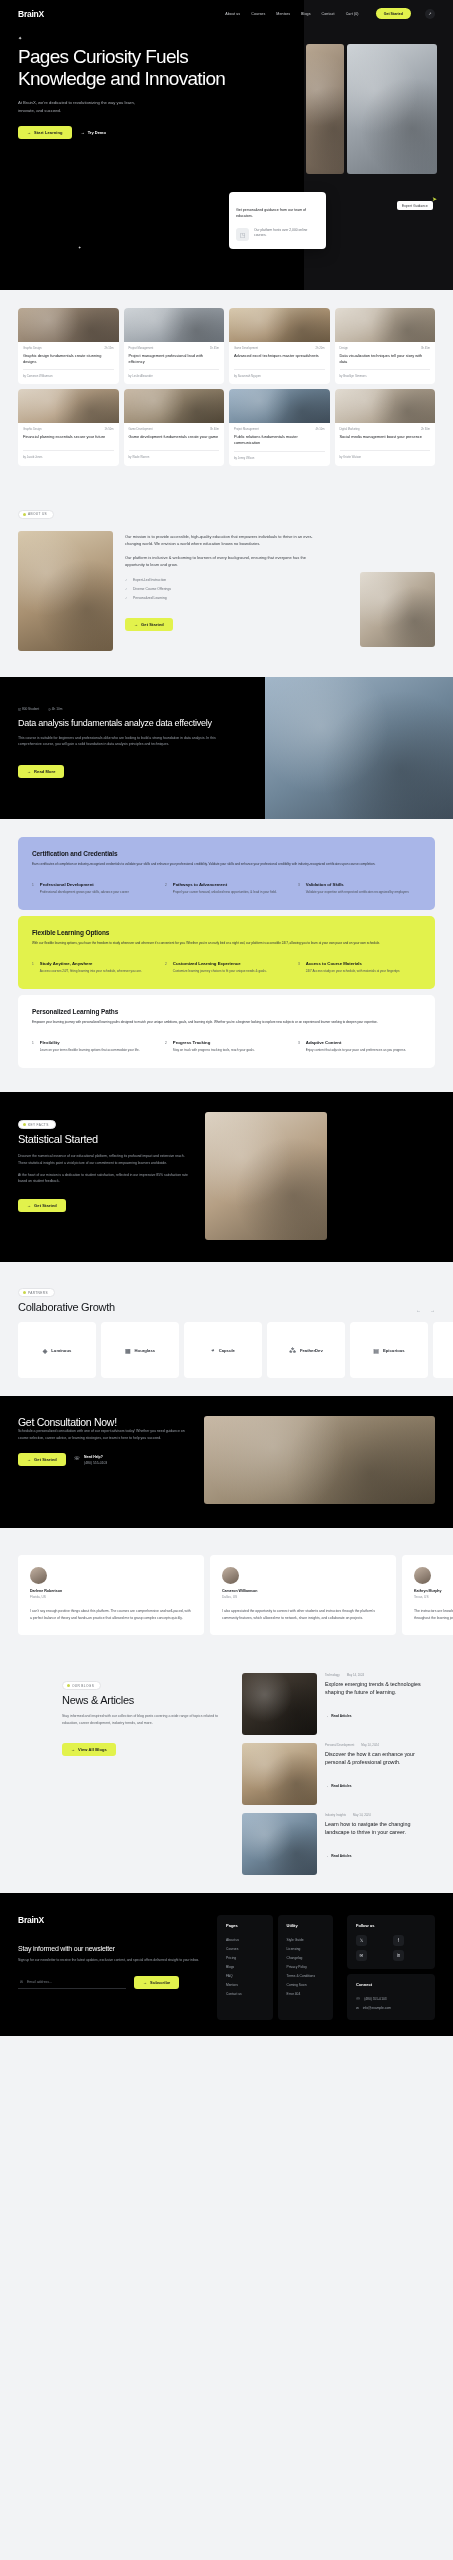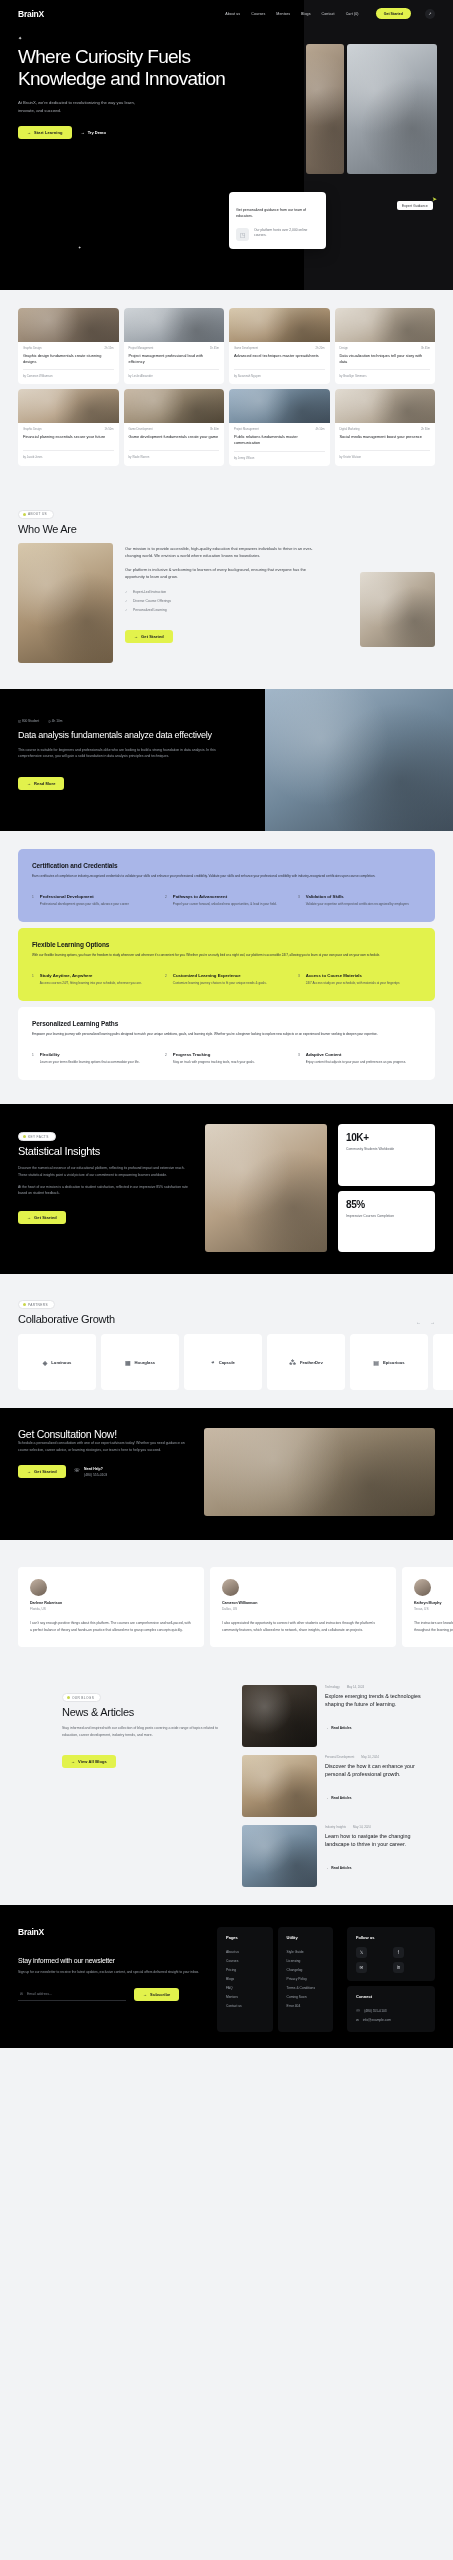--- a/index.html
+++ b/index.html
@@ -238,21 +238,21 @@
         <a href="#">Blogs</a>
         <a href="#">Contact</a>
         <a href="#">Cart (0)</a>
         <span class="nav-cta">Get Started</span>
         <span class="nav-round">↗</span>
       </div>
     </nav>
 
     <div class="hero-inner">
       <span class="hero-star">✦</span>
-      <h1>Where Curiosity Fuels Knowledge and Innovation</h1>
+      <h1>Pages Curiosity Fuels Knowledge and Innovation</h1>
       <p>At BrainX, we're dedicated to revolutionizing the way you learn, innovate, and succeed.</p>
       <div class="hero-btns">
         <button class="btn-lime">
           <span class="arr">→</span>
           <span>Start Learning</span>
         </button>
         <button class="btn-ghost">
           <span class="arr">→</span>
           <span>Try Demo</span>
         </button>
@@ -376,21 +376,20 @@
     </div>
   </div>
       </div>
   </section>
 
   <section class="who-wrap">
     <div class="eyebrow">
       <span class="dot"></span>
       <span>ABOUT US</span>
     </div>
-    <h2 class="sec-title">Who We Are</h2>
     <div class="who-row">
       <div class="ph who-photo c"></div>
       <div class="who-text">
         <p>Our mission is to provide accessible, high-quality education that empowers individuals to thrive in an ever-changing world. We envision a world where education knows no boundaries.</p>
         <p>Our platform is inclusive &amp; welcoming to learners of every background, ensuring that everyone has the opportunity to learn and grow.</p>
         <ul class="who-list" id="who-list">
             <li>Expert-Led Instruction</li>
             <li>Diverse Course Offerings</li>
             <li>Personalized Learning</li>
           </ul>
@@ -507,39 +506,29 @@
     </div>
   </div>
     </section>
 
   <section class="stats">
     <div class="stats-left">
       <div class="eyebrow">
         <span class="dot"></span>
         <span>KEY FACTS</span>
       </div>
-      <h2>Statistical Insights</h2>
+      <h2>Statistical Started</h2>
       <p>Discover the numerical essence of our educational platform, reflecting its profound impact and extensive reach. These statistical insights paint a vivid picture of our commitment to empowering learners worldwide.</p>
       <p>At the heart of our mission is a dedication to student satisfaction, reflected in our impressive 85% satisfaction rate based on student feedback.</p>
       <button class="btn-lime" style="margin-top:8px">
         <span class="arr">→</span>
         <span>Get Started</span>
       </button>
     </div>
     <div class="ph stats-photo f"></div>
-    <div class="stat-cards" id="stat-cards">
-  <div class="stat-card">
-    <div class="v">10K+</div>
-    <div class="l">Community Students Worldwide</div>
-  </div>
-  <div class="stat-card">
-    <div class="v">85%</div>
-    <div class="l">Impressive Courses Completion</div>
-  </div>
-      </div>
   </section>
 
   <section class="partners">
     <div class="partners-head">
       <div>
         <div class="eyebrow">
           <span class="dot"></span>
           <span>PARTNERS</span>
         </div>
         <h2 class="sec-title">Collaborative Growth</h2>

